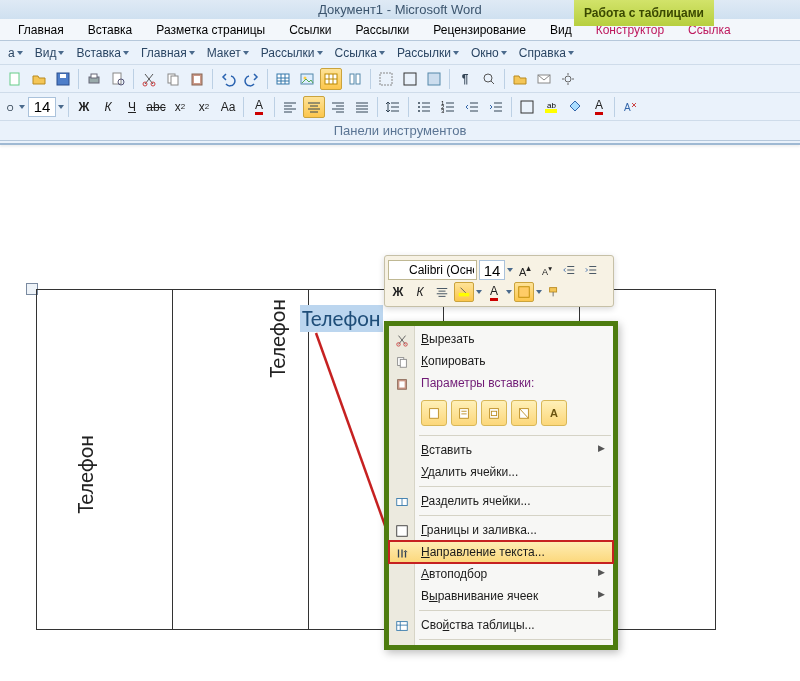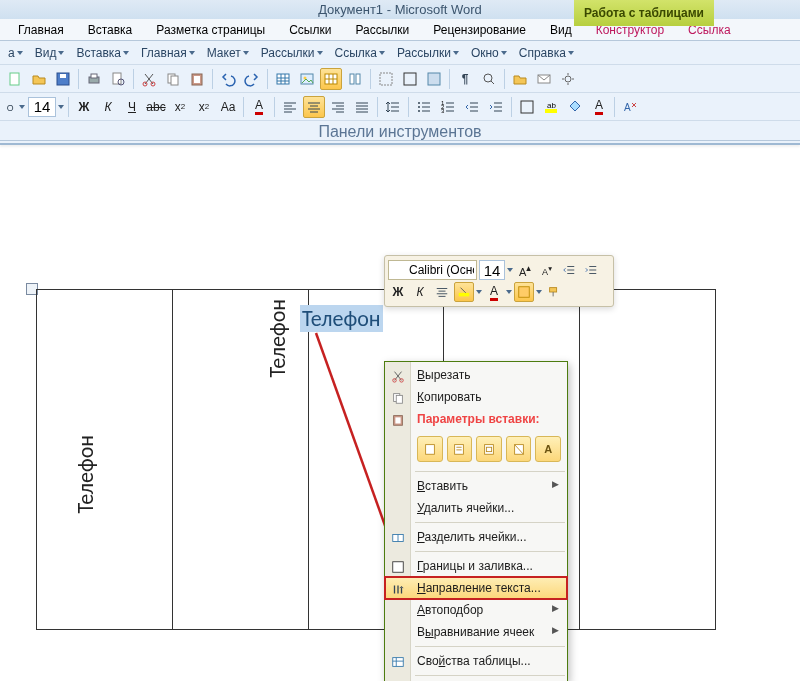--- a/index.html
+++ b/index.html
@@ -19,21 +19,21 @@
   .menubar { height: 24px; background: #eaf2fb; display: flex; align-items: center; padding-left: 2px; border-bottom: 1px solid #cfdcea; }
   .menuitem { padding: 3px 6px; color: #2b4664; display: flex; align-items: center; gap: 2px; }
   .dd { width: 0; height: 0; border-left: 3px solid transparent; border-right: 3px solid transparent; border-top: 4px solid #4a6a8c; display: inline-block; }
 
   
   .toolbar { background: #eaf2fb; padding: 2px 4px; display: flex; flex-wrap: wrap; gap: 2px; align-items: center; border-bottom: 1px solid #cfdcea; height: 28px; }
   .tbtn { width: 22px; height: 22px; display: inline-flex; align-items: center; justify-content: center; border: 1px solid transparent; border-radius: 2px; }
   .tbtn.sel { background: linear-gradient(#fee398,#fcc64c); border-color: #caa33c; }
   .sep { width: 1px; height: 20px; background: #bcd0e4; margin: 0 2px; }
   .fontsize { width: 28px; height: 20px; border: 1px solid #aac2db; background: #fff; font-size: 15px; text-align: center; }
-  .panel-label { height: 20px; background: #eaf2fb; text-align: center; color: #5b7594; padding: 2px 0; font-size: 16px; border-bottom: 1px solid #b6c8db;}
+  .panel-label { height: 20px; background: #eaf2fb; text-align: center; color: #5b7594; padding: 2px 0; font-size: 13px; border-bottom: 1px solid #b6c8db;}
   .ribbon-area { border-bottom: 2px solid #9fb9d3; background: #eaf2fb; padding-bottom: 2px; box-shadow: 0 2px 2px rgba(0,0,0,.06);}
 
   
   .g { width: 16px; height: 16px; display: inline-block; }
 
   
   .doc-viewport { position: absolute; left: 0; right: 0; top: 175px; bottom: 0; background: #fff; }
   .page { position: absolute; left: 36px; top: 114px; width: 740px; height: 400px; }
   .tbl { border-collapse: collapse; table-layout: fixed; width: 680px; }
   .tbl td { border: 1px solid #333; height: 340px; vertical-align: top; padding: 4px; }
@@ -44,25 +44,25 @@
   .anchor { position: absolute; left: 26px; top: 108px; width: 12px; height: 12px; border: 1px solid #7a8aa0; background: #eef3f8;}
 
   
   .mini { position: absolute; left: 384px; top: 80px; width: 230px; background: #f7f2e4; border: 1px solid #c6c0a7; border-radius: 3px; box-shadow: 0 2px 6px rgba(0,0,0,.15); padding: 3px; }
   .mini .row { display: flex; align-items: center; gap: 2px; height: 22px; }
   .fontname { width: 89px; height: 20px; border: 1px solid #bfb893; background: #fff; font-size: 12px; padding-left: 20px; }
   .mbtn { width: 20px; height: 20px; display: inline-flex; align-items: center; justify-content: center; border: 1px solid transparent; border-radius: 2px; }
   .mbtn.hl { background: linear-gradient(#fee398,#fcc64c); border-color: #caa33c; }
 
   
-  .ctx { position: absolute; left: 384px; top: 146px; width: 184px; background: #f7f7f5; border: 1px solid #4d7c0f; box-shadow: 2px 3px 8px rgba(0,0,0,.25); font-size: 12px; margin-top: 40px; }
+  .ctx { position: absolute; left: 384px; top: 146px; width: 234px; background: #f7f7f5; border: 5px solid #4d7c0f; box-shadow: 2px 3px 8px rgba(0,0,0,.25); font-size: 12px; }
   .ctx .strip { position: absolute; left: 0; top: 0; bottom: 0; width: 26px; background: #eceadf; border-right: 1px solid #d7d5c7; }
   .ctx ul { list-style: none; margin: 0; padding: 2px 0; position: relative; }
   .ctx li { position: relative; padding: 4px 8px 4px 32px; white-space: nowrap; color: #1b1b1b; }
-  .ctx li.header { font-weight: bold; color: #ef4444; }
+  .ctx li.header { font-weight: normal; color: #701a75; }
   .ctx li.sepline { height: 0; padding: 0; margin: 3px 2px 3px 30px; border-top: 1px solid #d5d3c6; }
   .ctx li.hasarrow::after { content: "▶"; position: absolute; right: 8px; font-size: 9px; color: #555; }
   .ctx li.highlight { background: linear-gradient(#feeeb6,#fcd77a); outline: 2px solid #c62121; outline-offset: -1px; }
   .ctx li .ico { position: absolute; left: 4px; top: 3px; width: 18px; height: 18px; display: inline-flex; align-items: center; justify-content: center; }
   .paste-options { display: flex; gap: 4px; padding: 6px 6px 6px 32px; }
   .pobox { width: 26px; height: 26px; background: linear-gradient(#fff0b8,#fcd77a); border: 1px solid #d8b757; border-radius: 3px; display: inline-flex; align-items: center; justify-content: center; font-size: 11px; font-weight: bold; color: #6b5310;}
 
   .und { text-decoration: underline; }
 
   

